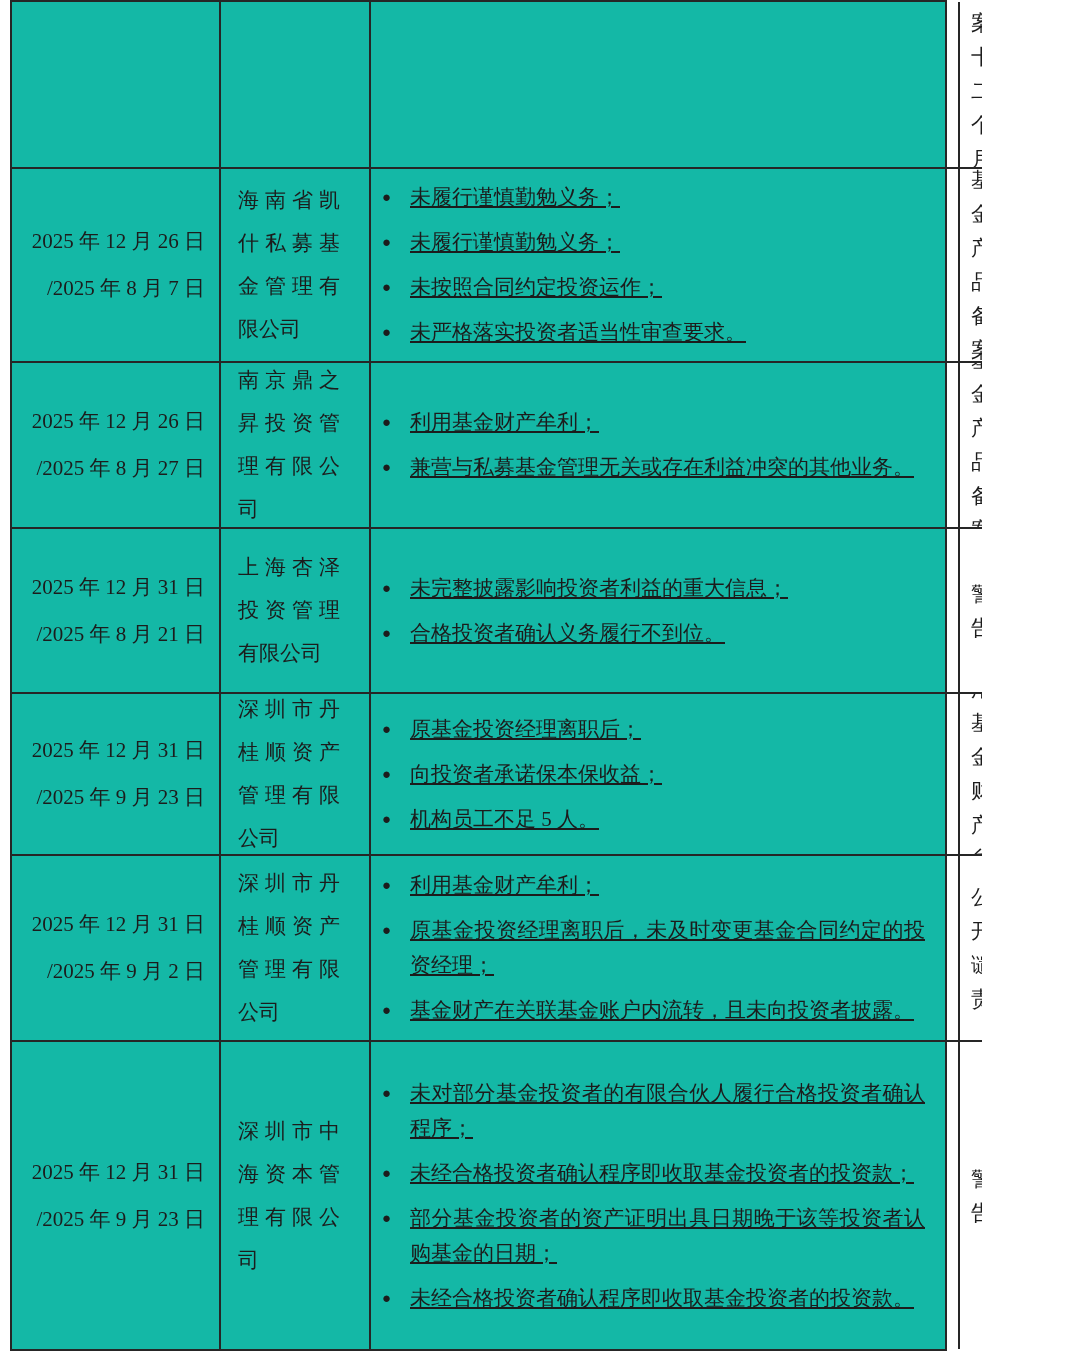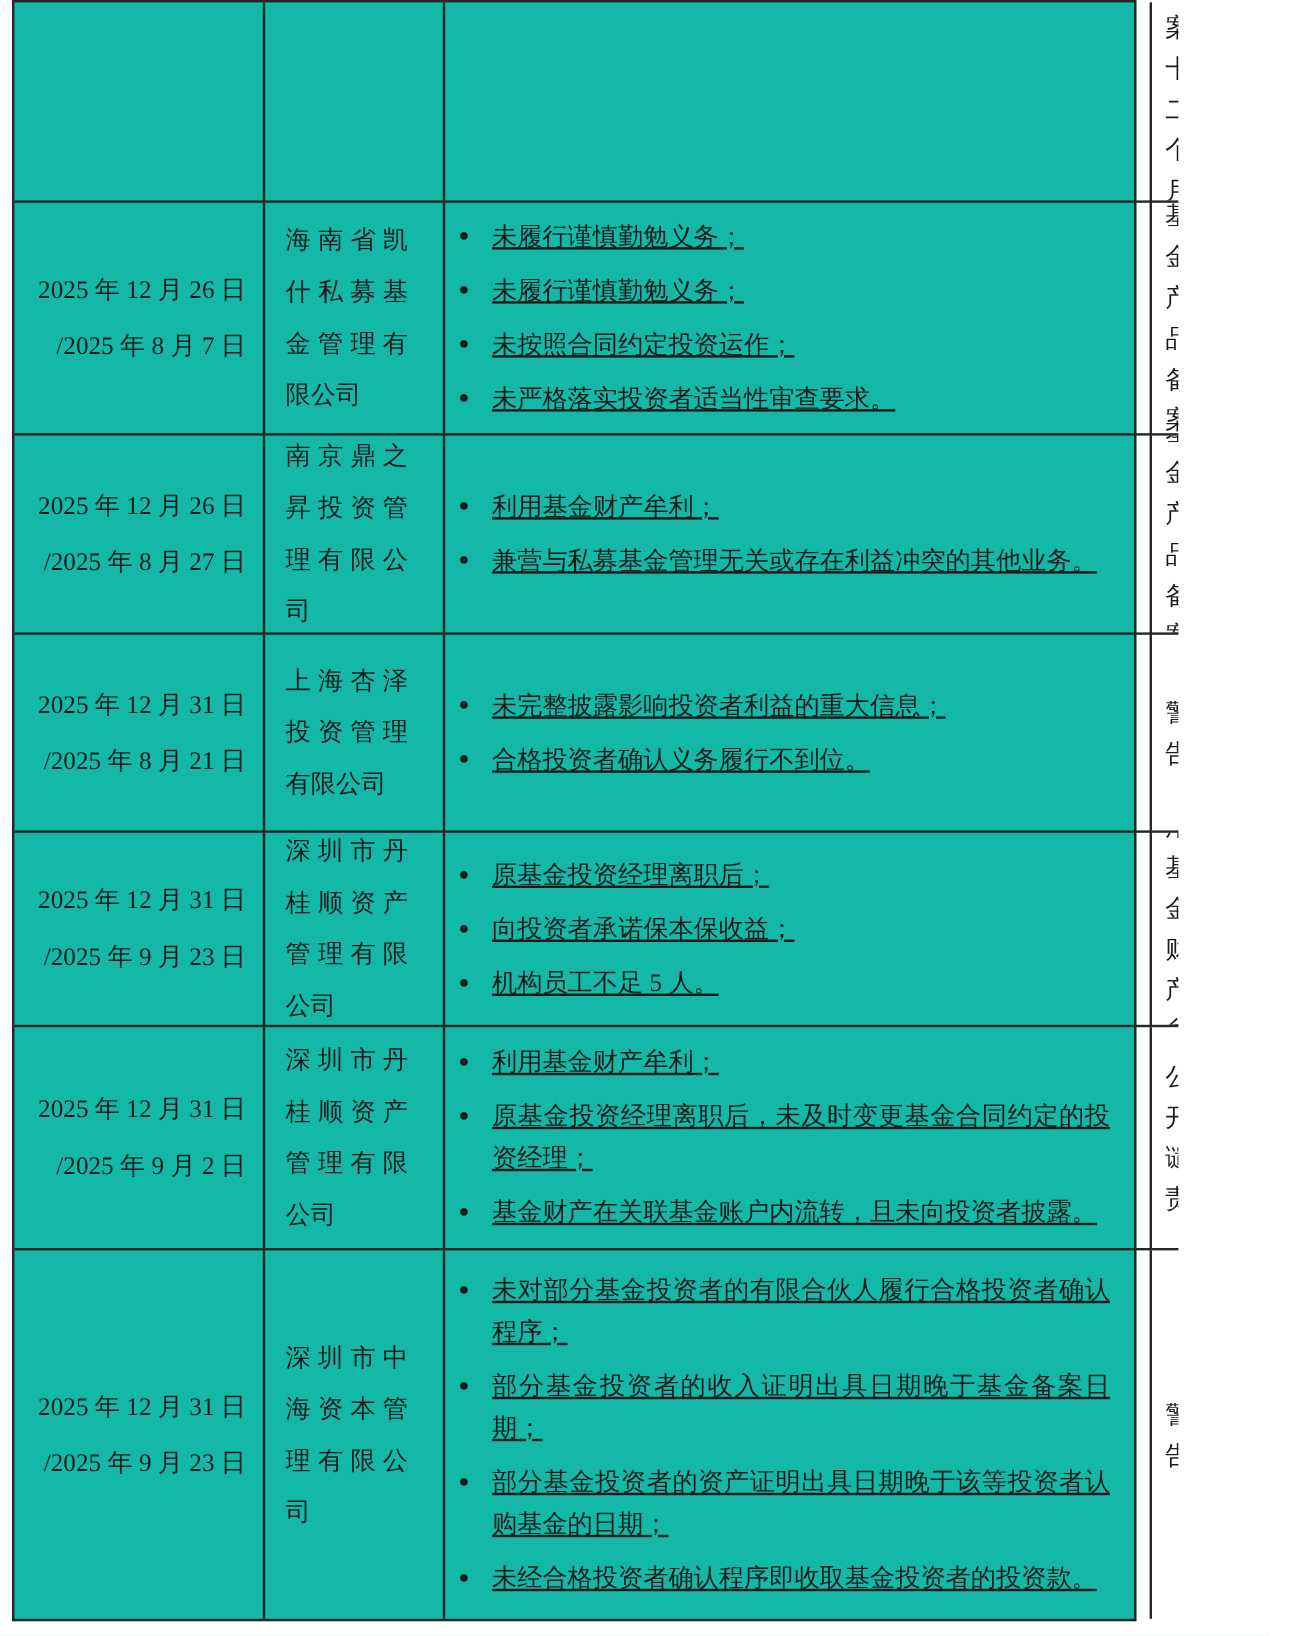--- a/index.html
+++ b/index.html
@@ -226,21 +226,21 @@
     <div class="cell company-cell b-none">
       <div class="company-text">深圳市中海资本管理有限公司</div>
     </div>
     <div class="cell viol-cell b-none">
       <div class="vitem">
         <span class="dot">●</span>
         <span class="vtext">未对部分基金投资者的有限合伙人履行合格投资者确认程序；</span>
       </div>
       <div class="vitem">
         <span class="dot">●</span>
-        <span class="vtext">部分基金投资者的收入证明出具日期晚于基金备案日期；</span>
+        <span class="vtext">未经合格投资者确认程序即收取基金投资者的投资款；</span>
       </div>
       <div class="vitem">
         <span class="dot">●</span>
         <span class="vtext">部分基金投资者的资产证明出具日期晚于该等投资者认购基金的日期；</span>
       </div>
       <div class="vitem">
         <span class="dot">●</span>
         <span class="vtext">未经合格投资者确认程序即收取基金投资者的投资款。</span>
       </div>
     </div>

